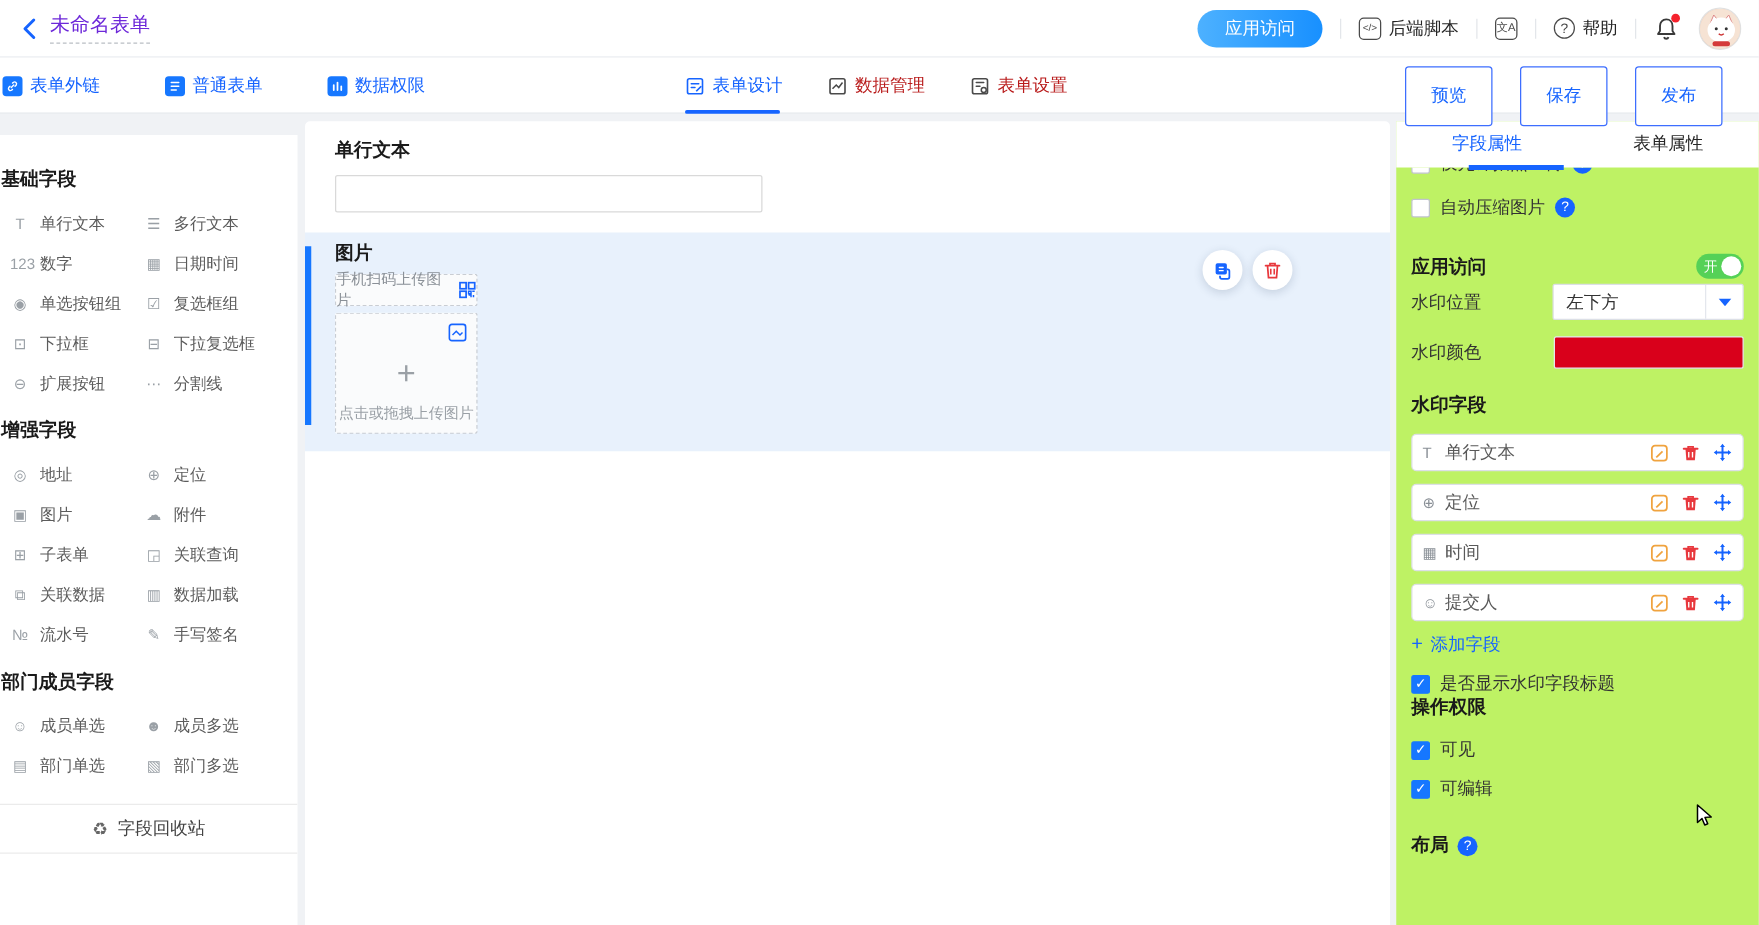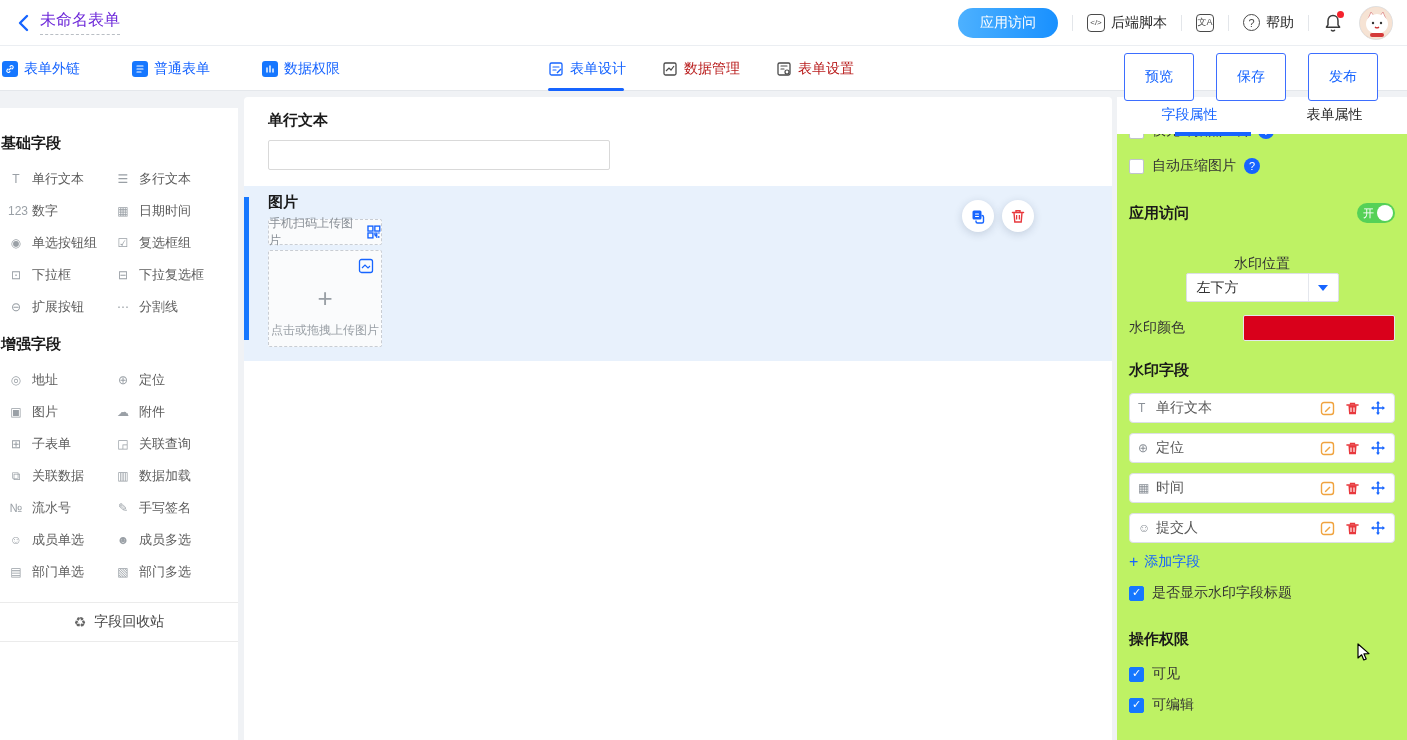--- a/index.html
+++ b/index.html
@@ -339,20 +339,21 @@
         <span class="pal-glyph">№</span>
         <span>流水号</span>
       </div>
 
       <div class="pal-item">
         <span class="pal-glyph">✎</span>
         <span>手写签名</span>
       </div>
     </div>
 
+  <div class="sec-title">部门成员字段</div>
   <div class="palette">
 
       <div class="pal-item">
         <span class="pal-glyph">☺</span>
         <span>成员单选</span>
       </div>
 
       <div class="pal-item">
         <span class="pal-glyph">☻</span>
         <span>成员多选</span>
@@ -447,21 +448,21 @@
     </div>
 
     <div class="kv-row" style="margin-top:28px;">
       <span class="p-sec-title">应用访问</span>
       <span class="toggle">
         <span class="t-txt">开</span>
         <span class="knob"></span>
       </span>
     </div>
 
-    <div class="kv-row" style="margin-top:32px;flex-direction:column;">
+    <div class="kv-row" style="margin-top:4px;">
       <span class="kv-label">水印位置</span>
       <div class="select">
         <span class="sel-text">左下方</span>
         <span class="sel-caret">
             <span class="caret-down"></span>
           </span>
       </div>
     </div>
 
     <div class="kv-row" style="margin-top:13px;">
@@ -561,21 +562,21 @@
     <div class="add-link" style="margin-top:4px;">
       <span style="font-size:16px;">+</span>
       <span>添加字段</span>
     </div>
 
     <div class="opt-row" style="margin-top:13px;">
       <span class="chk on"></span>
       <span>是否显示水印字段标题</span>
     </div>
 
-    <div class="p-sec-title" style="margin-top:28px;">操作权限</div>
+    <div class="p-sec-title" style="">操作权限</div>
 
     <div class="opt-row" style="margin-top:16px;">
       <span class="chk on"></span>
       <span>可见</span>
     </div>
     <div class="opt-row" style="margin-top:13px;">
       <span class="chk on"></span>
       <span>可编辑</span>
     </div>
 

